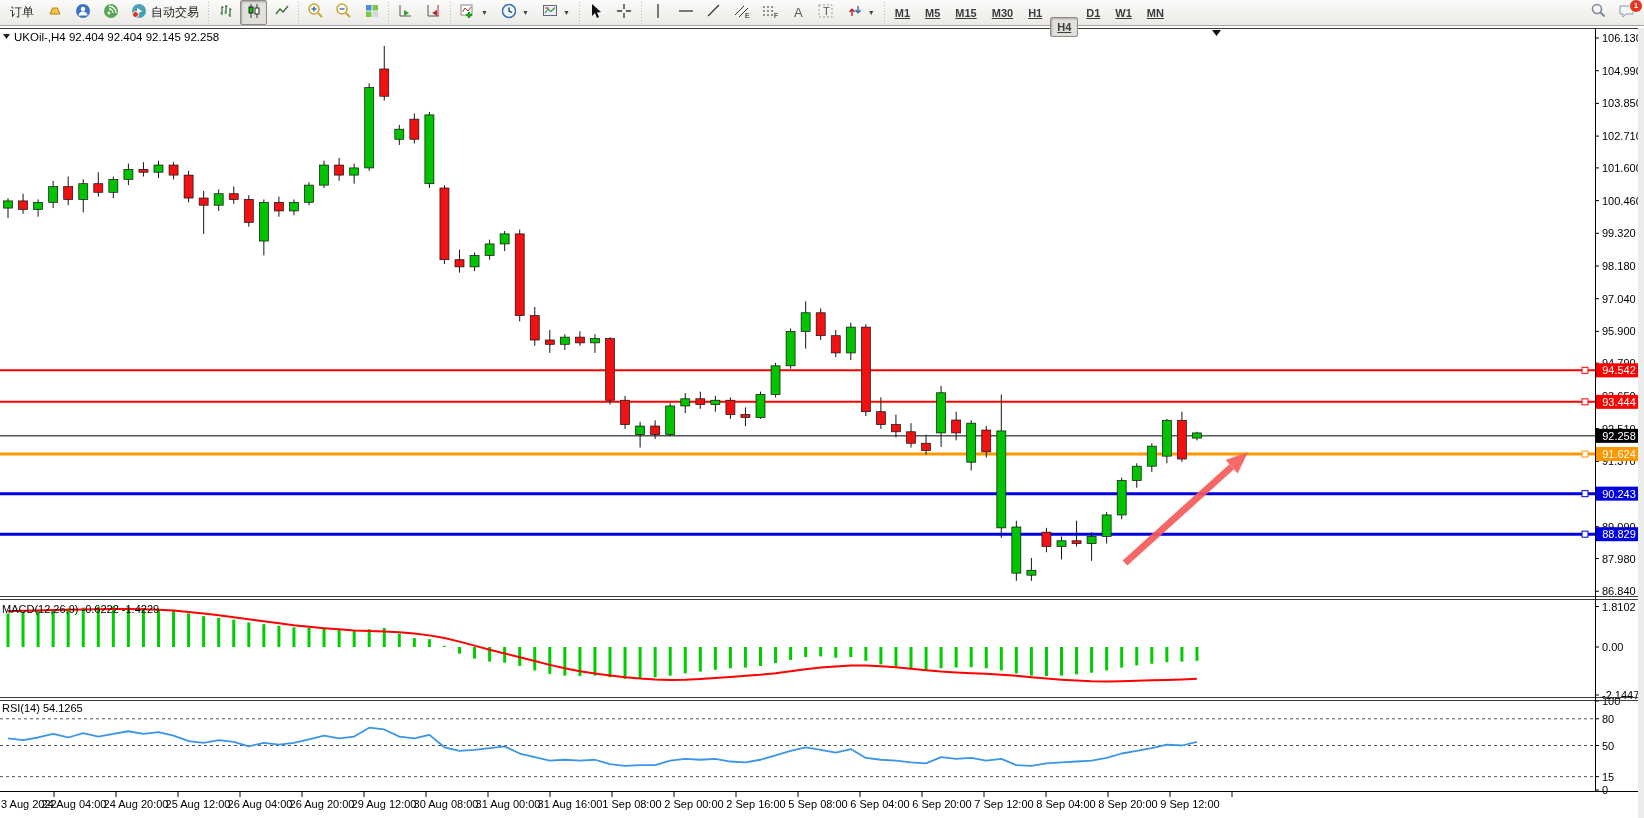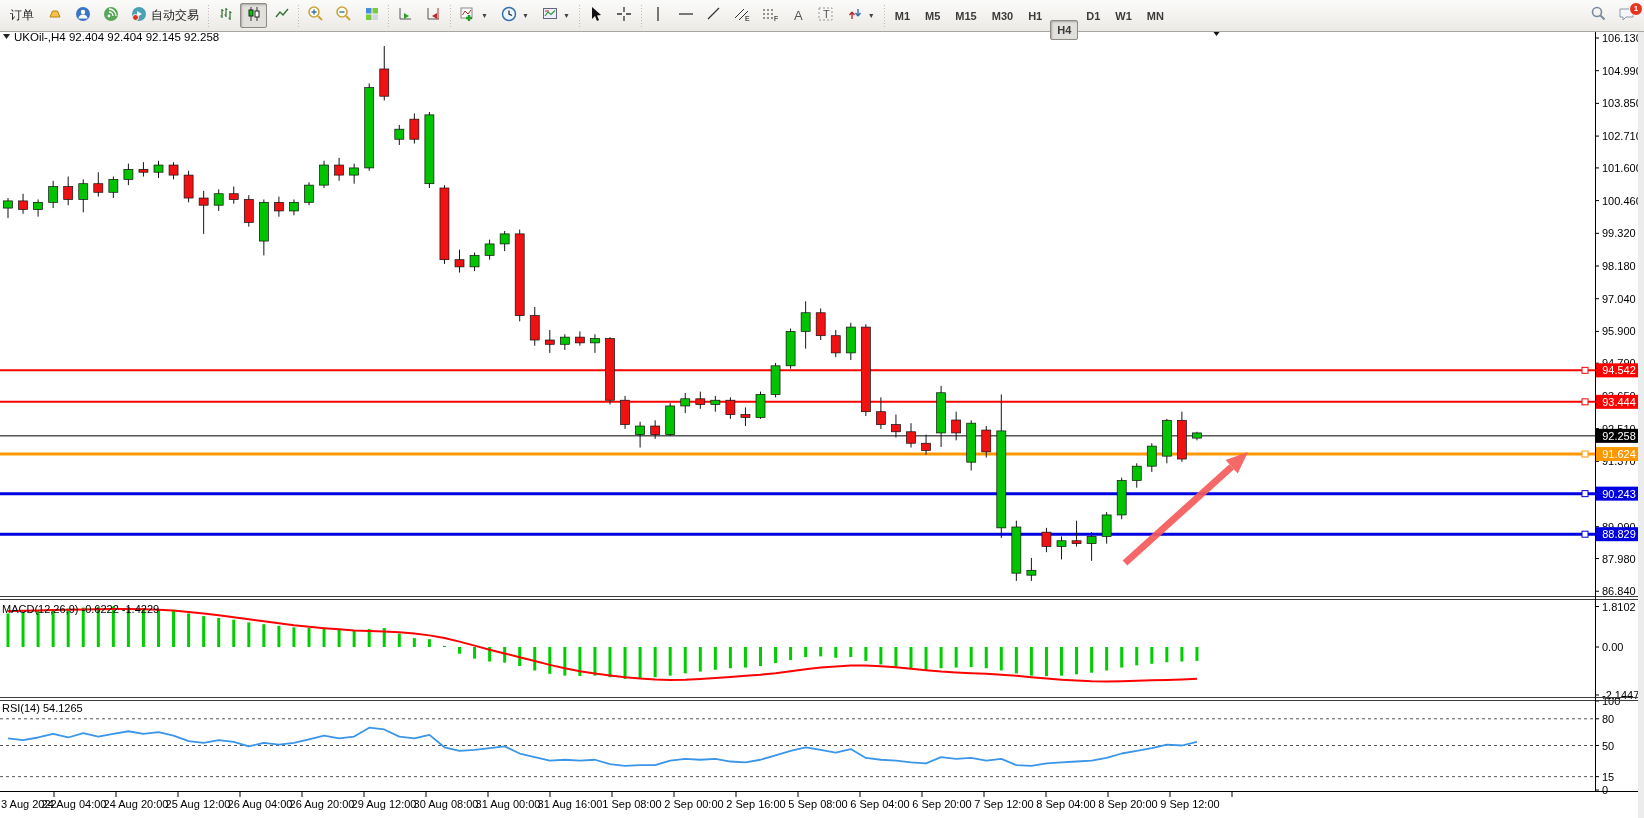--- a/index.html
+++ b/index.html
@@ -1,33 +1,33 @@
 <!DOCTYPE html>
 <html><head>
 <meta charset="utf-8">
 <style>
   html,body{margin:0;padding:0;background:#d4d0c8;}
   .stage{position:relative;width:1644px;height:818px;background:#fff;overflow:hidden;
          font-family:"Liberation Sans",sans-serif;}
   #chart{position:absolute;left:0;top:0;}
   
-  .toolbar{position:absolute;left:0;top:0;width:1644px;height:32px;box-sizing:border-box;
+  .toolbar{position:absolute;left:0;top:0;width:1644px;height:26px;box-sizing:border-box;
     display:flex;align-items:center;padding:0 4px;gap:1px;z-index:5;
     background:linear-gradient(#fbfbfa,#eceae6);border-bottom:1px solid #a9a69f;}
   .tb{width:25px;height:23px;display:flex;align-items:center;justify-content:center;
       border:1px solid transparent;border-radius:2px;flex:0 0 auto;}
   .tb.active{background:#e2e0dc;border:1px solid #8f8c86;box-shadow:inset 1px 1px 2px rgba(0,0,0,.25);}
   .tb.wide{width:auto;padding:0 5px;gap:4px;}
   .tbtext{font-size:12px;color:#222;white-space:nowrap;}
   .sep{width:5px;height:22px;flex:0 0 auto;
        background:repeating-linear-gradient(#bbb 0 1px,transparent 1px 3px);
        background-size:1px 100%;background-position:2px 0;background-repeat:no-repeat;}
   .caret{font-size:7px;color:#444;margin-left:1px;flex:0 0 auto;}
   .period{font-size:11px;font-weight:bold;color:#3c3c3c;padding:3px 6px;border:1px solid transparent;
-          border-radius:2px;flex:0 0 auto;}
+          border-radius:2px;flex:0 0 auto;text-decoration:underline;}
   .period.active{background:#e2e0dc;border:1px solid #8f8c86;box-shadow:inset 1px 1px 2px rgba(0,0,0,.25);margin-top:29px;}
   .spacer{flex:1 1 auto;}
   .chatwrap{position:relative;}
   .badge{position:absolute;top:-2px;right:-4px;background:#e53520;color:#fff;font-size:8px;
          font-weight:bold;border-radius:7px;min-width:12px;height:12px;line-height:12px;
          text-align:center;border:1px solid #fff;}
   svg text{font-family:"Liberation Sans",sans-serif;}
 </style>
 </head>
 <body>

